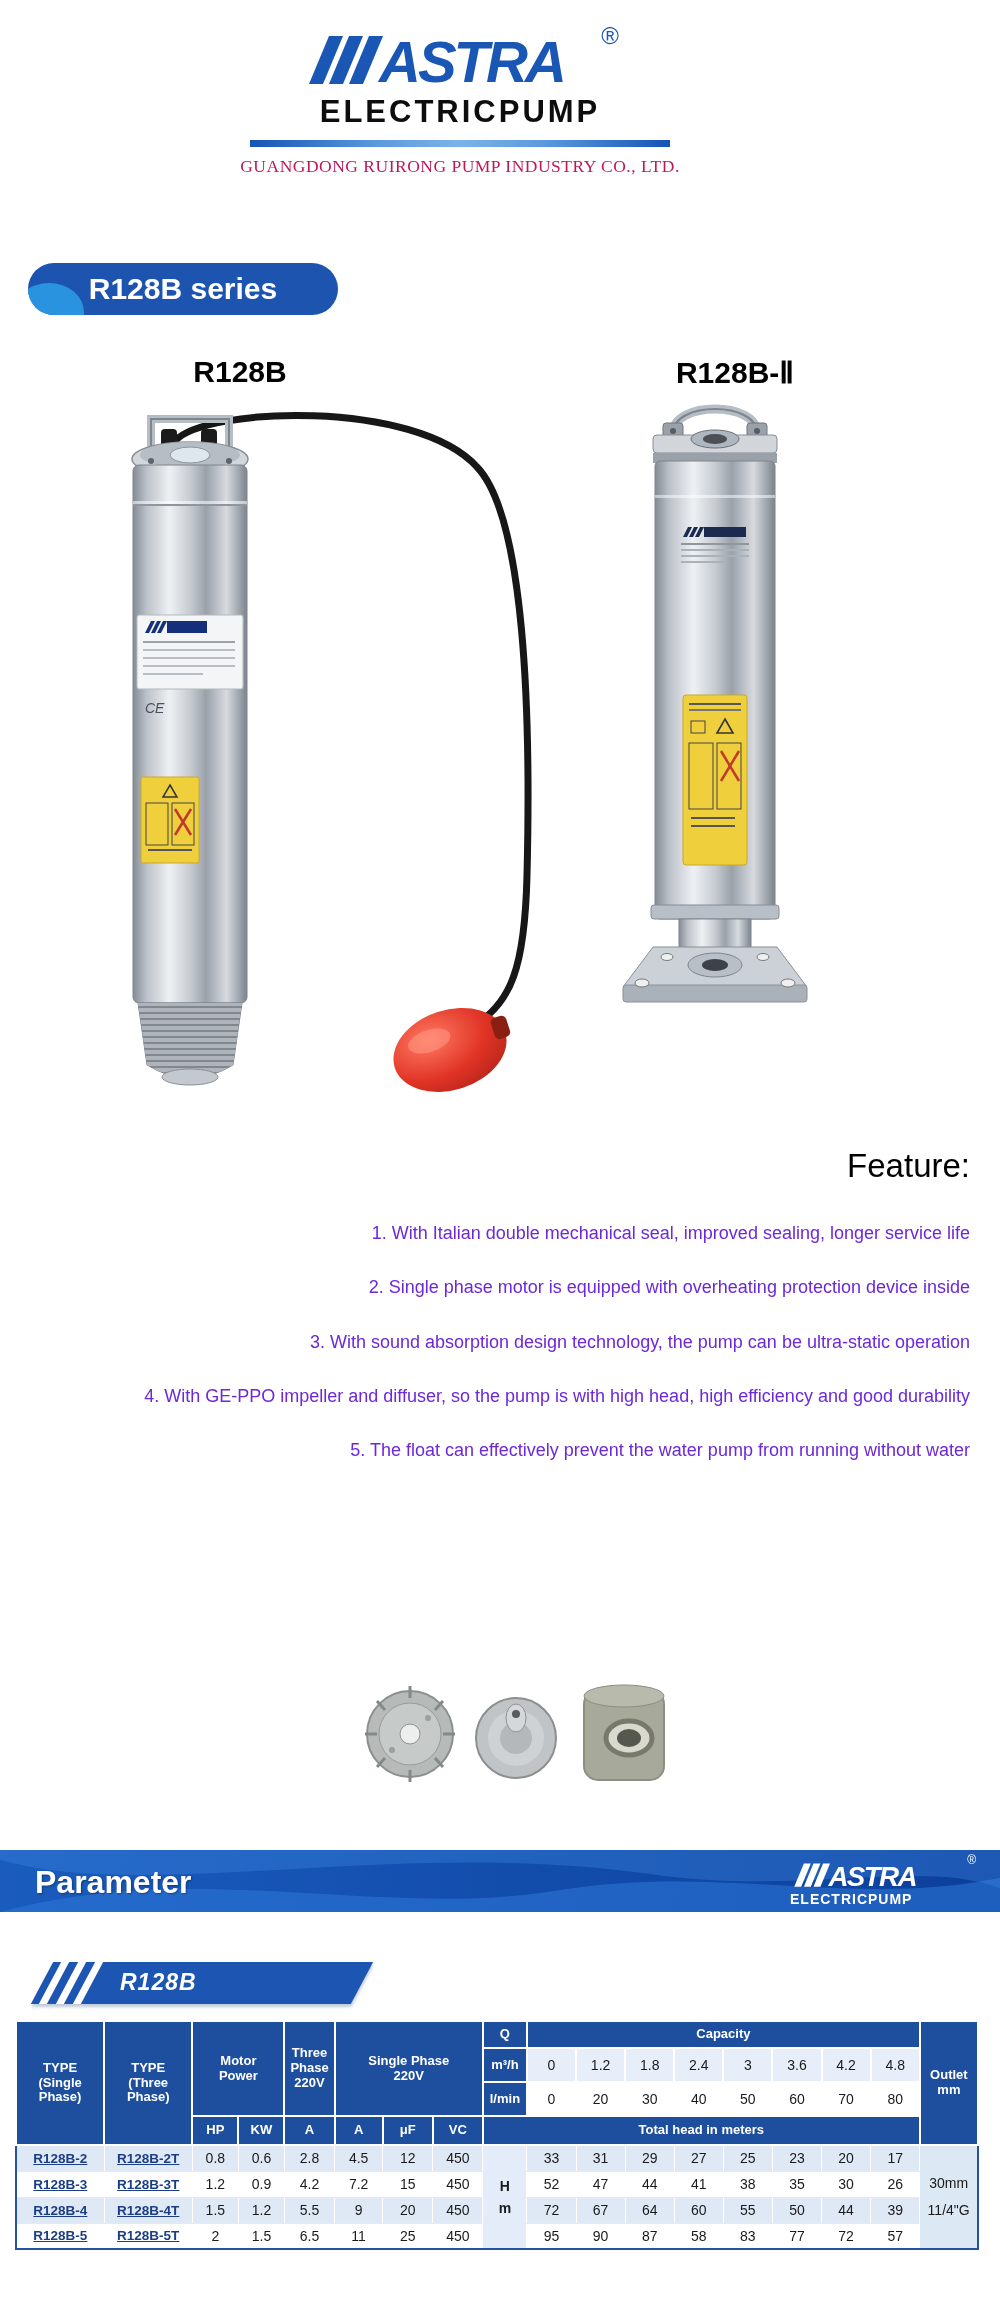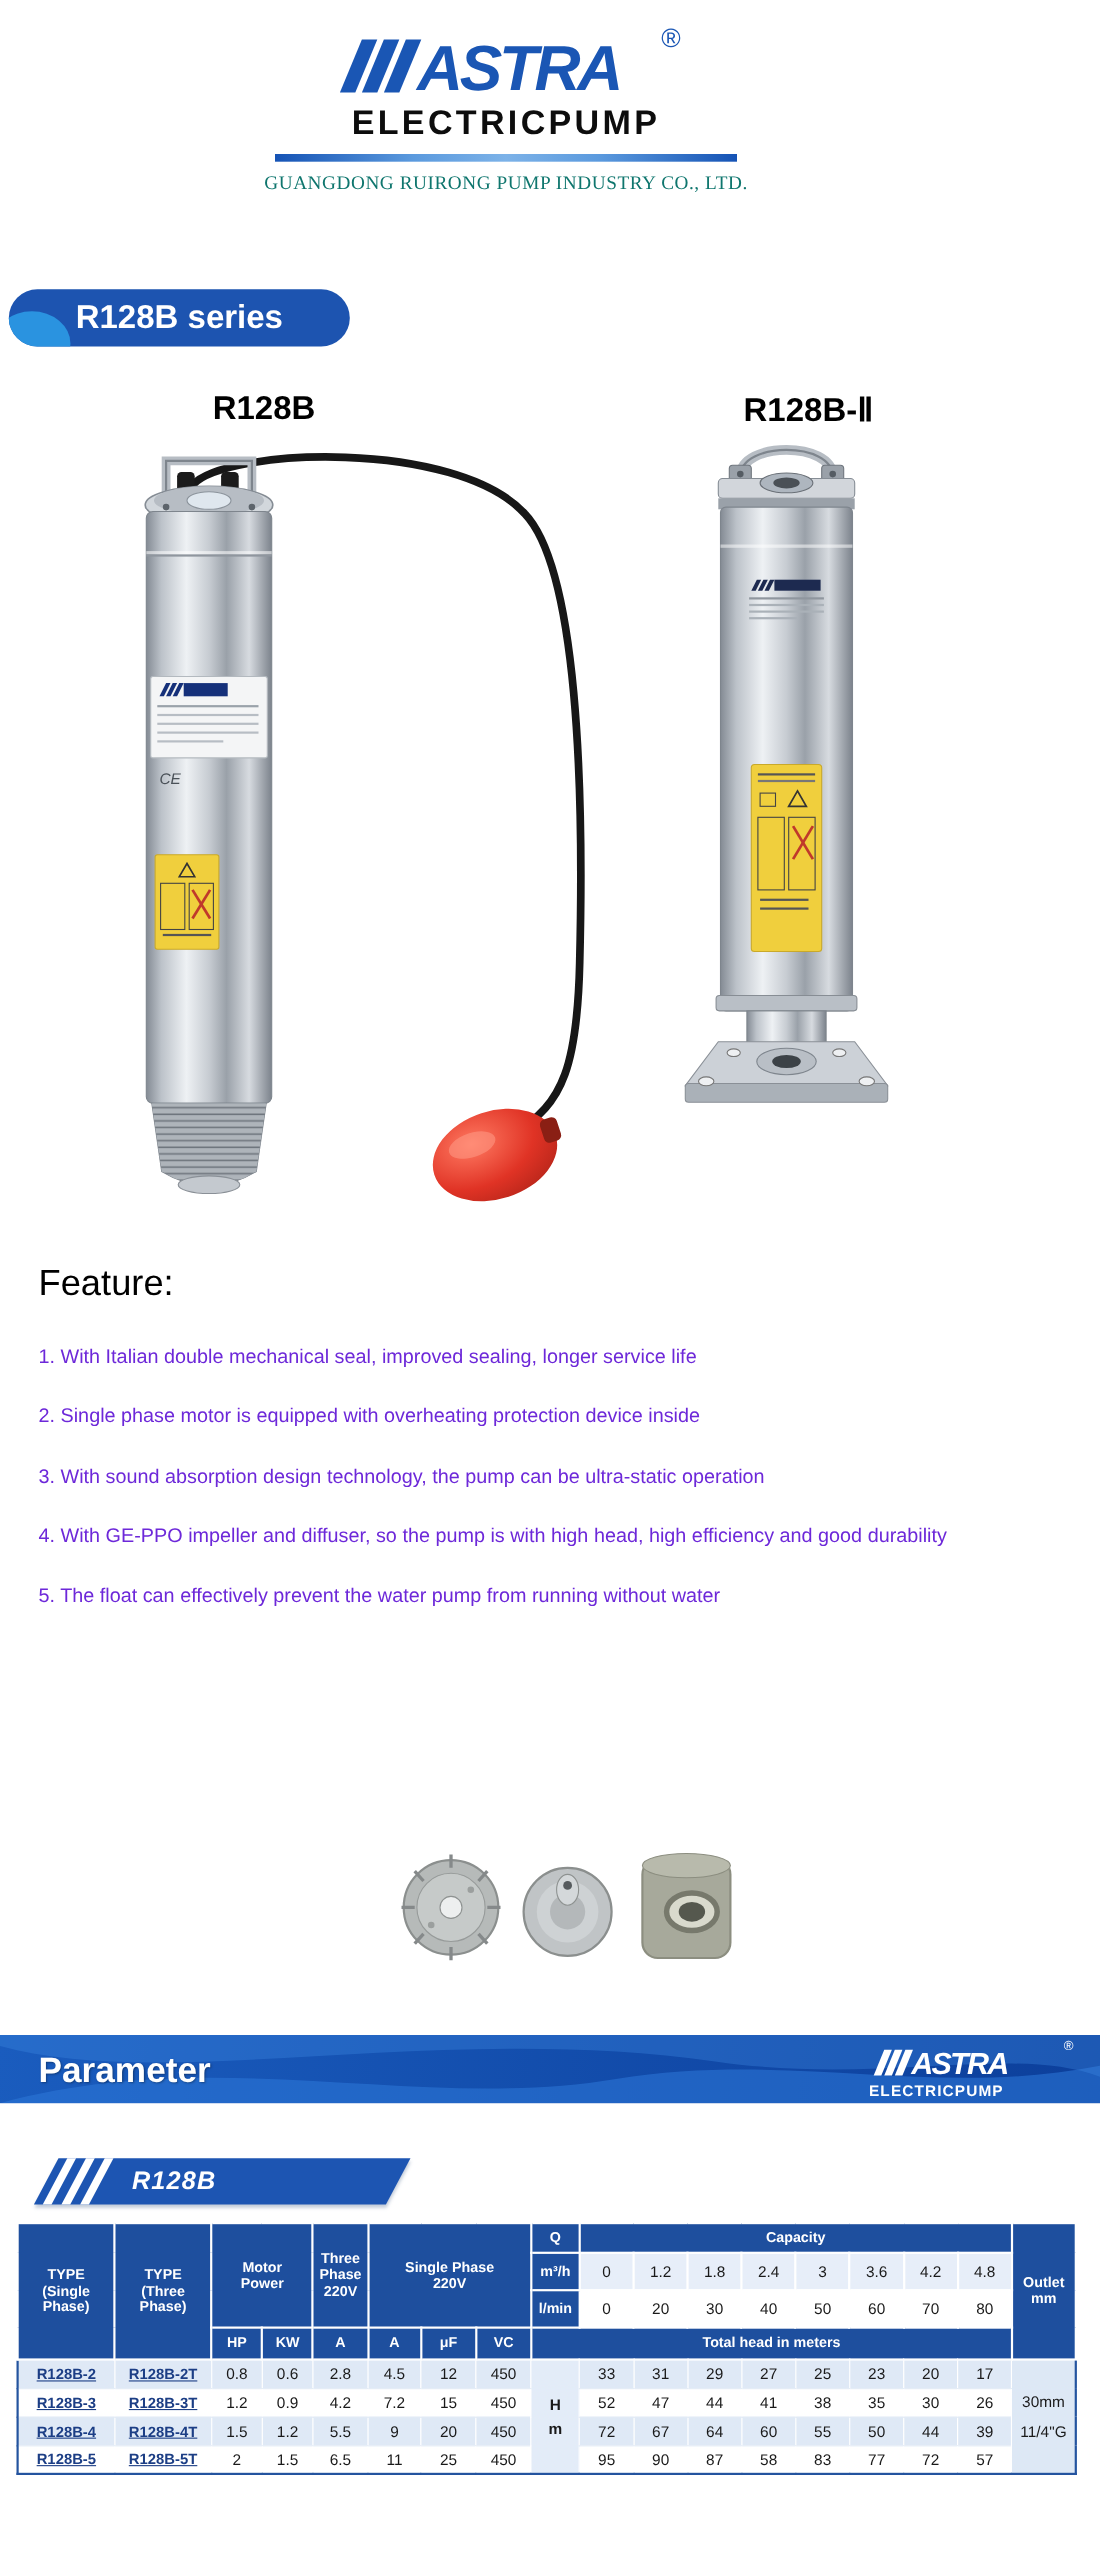--- a/index.html
+++ b/index.html
@@ -6,39 +6,39 @@
   .page{position:relative;width:1000px;height:2322px;background:#fff;overflow:hidden;
         font-family:"Liberation Sans", sans-serif;color:#111;}
 
   
   .brand-header{position:absolute;top:22px;left:0;width:920px;text-align:center;}
   .logo-row{display:flex;justify-content:center;align-items:flex-start;}
   .brand-sub{font-size:31px;font-weight:bold;letter-spacing:3px;color:#0d0d0d;margin-top:2px;}
   .brand-rule{height:7px;width:420px;margin:10px auto 0 auto;
       background:linear-gradient(90deg,#1553b5 0%,#5b9ade 30%,#7cb2e8 50%,#5b9ade 70%,#1553b5 100%);}
   .company{margin-top:9px;font-family:"Liberation Serif", serif;font-size:17.5px;
-      letter-spacing:.5px;color:#0f766e;}
-
-  
-  .series-badge{position:absolute;left:8px;top:263px;width:310px;height:52px;border-radius:26px;
+      letter-spacing:.5px;color:#be185d;}
+
+  
+  .series-badge{position:absolute;left:28px;top:263px;width:310px;height:52px;border-radius:26px;
       background:#1d54b0;overflow:hidden;display:flex;align-items:center;justify-content:center;}
   .badge-accent{position:absolute;left:-14px;bottom:-26px;width:70px;height:58px;border-radius:50%;
       background:#2a93e0;}
   .series-badge .badge-text{position:relative;color:#fff;font-size:30px;font-weight:bold;}
 
   
   .product-title{position:absolute;top:355px;width:290px;text-align:center;
       font-size:30px;font-weight:bold;color:#000;}
   .product-title.left{left:95px;}
   .product-title.right{left:590px;}
 
   .pump-svg{position:absolute;}
 
   
-  .copy{position:absolute;left:35px;width:935px;}
+  .copy{position:absolute;left:35px;width:935px;text-align:right;}
   .copy h2{margin:0 0 36px 0;font-size:33px;font-weight:400;color:#000;}
   .copy p{margin:0 0 30px 0;font-size:18px;line-height:1.35;color:#6d28d9;}
   .feature{top:1147px;}
   .application{top:1525px;}
   .application p{margin-bottom:42px;}
   .parts{position:absolute;left:362px;top:1680px;display:flex;gap:14px;align-items:center;}
 
   
   .since-row{position:absolute;left:0;top:1880px;width:1000px;height:24px;}
   .since-line{position:absolute;left:0;top:12px;width:858px;height:3px;background:#1452b4;}

